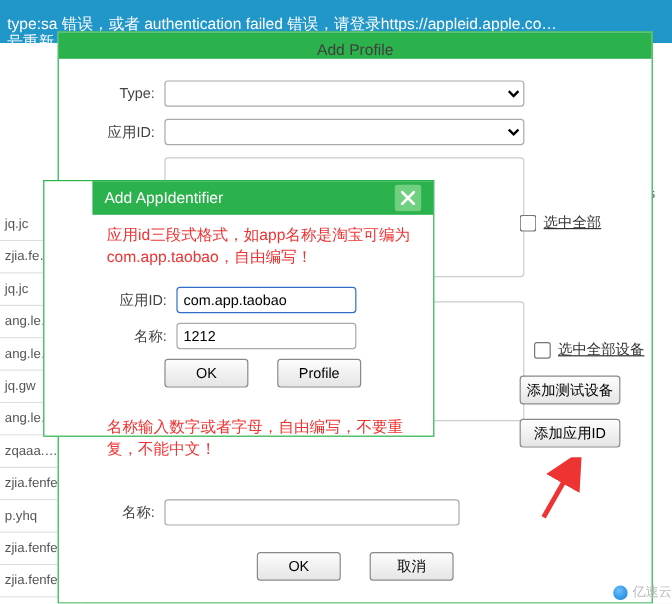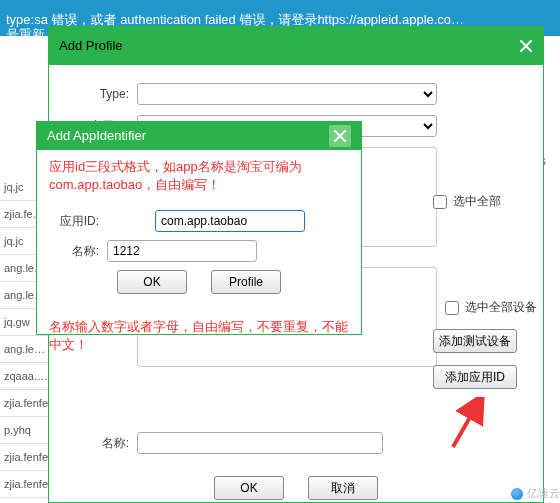--- a/index.html
+++ b/index.html
@@ -11,46 +11,46 @@
 
   
   .bg-table { position: absolute; top: 36px; left: 0; right: 0; bottom: 0; background: #fff; }
   .bg-head { height: 82px; }
   .bg-head .tus { position: absolute; top: 118px; right: 14px; font-size: 12px; color: #666; }
   .bg-rows { position: absolute; top: 138px; left: 0; width: 72px; bottom: 0; border-right: 1px solid #ccc; }
   .bg-rows .row { height: 27px; line-height: 27px; border-bottom: 1px solid #ddd; padding: 0 4px; font-size: 11px; color: #555; overflow: hidden; white-space: nowrap; background: #fff; }
 
   
   .dlg-profile { position: absolute; left: 48px; top: 26px; width: 496px; height: 477px; background: #fff; border: 1px solid #2bb24c; }
-  .dlg-profile .titlebar { height: 38px; background: #2bb24c; color: #000000; line-height: 30px; padding: 0 10px; font-size: 13px; display: flex; justify-content: space-between; align-items: center; }
+  .dlg-profile .titlebar { height: 22px; background: #2bb24c; color: #404040; line-height: 30px; padding: 0 10px; font-size: 13px; display: flex; justify-content: space-between; align-items: center; flex-direction: column; }
   .dlg-profile .titlebar .closebox { width: 14px; height: 14px; display: inline-flex; align-items: center; justify-content: center; }
   .dlg-profile .body { padding: 18px 20px 10px 20px; position: relative; height: calc(100% - 30px); }
   .form-row { display: flex; align-items: center; margin-bottom: 10px; }
   .form-row .lbl { width: 60px; text-align: right; margin-right: 8px; color: #444; }
   .form-row select, .form-row input[type=text] { flex: 1; height: 22px; border: 1px solid #aaa; border-radius: 3px; padding: 0 4px; background: #fff; font-size: 12px; }
   .form-row select.narrow { max-width: 300px; }
   .large-box { margin-left: 68px; width: 300px; height: 100px; border: 1px solid #ccc; border-radius: 3px; }
-  .chk-row { position: absolute; left: 384px; display: flex; align-items: center; gap: 6px; font-size: 12px; color: #333; }
+  .chk-row { position: absolute; left: 384px; display: flex; align-items: center; gap: 6px; font-size: 12px; color: #333; text-decoration: underline; }
   .chk-row input[type=checkbox] { width: 14px; height: 14px; }
   .side-btn { position: absolute; left: 384px; width: 84px; height: 24px; border: 1px solid #888; border-radius: 3px; background: linear-gradient(#fdfdfd,#e5e5e5); font-size: 12px; cursor: pointer; }
   .btn { height: 24px; min-width: 70px; padding: 0 14px; border: 1px solid #888; border-radius: 3px; background: linear-gradient(#fdfdfd,#e5e5e5); font-size: 12px; cursor: pointer; }
   .bottom-btns { position: absolute; bottom: 10px; left: 0; right: 0; display: flex; justify-content: center; gap: 24px; }
   .arrow { position: absolute; left: 398px; top: 332px; width: 38px; height: 52px; pointer-events: none; }
 
   
-  .dlg-appid { position: absolute; left: 36px; top: 121px; width: 326px; height: 214px; background: #fff; border: 1px solid #2bb24c; }
+  .dlg-appid { position: absolute; left: 36px; top: 150px; width: 326px; height: 214px; background: #fff; border: 1px solid #2bb24c; padding-left: 40px; }
   .dlg-appid .titlebar { height: 28px; background: #2bb24c; color: #fff; line-height: 28px; padding: 0 10px; font-size: 13px; display: flex; justify-content: space-between; align-items: center; }
   .dlg-appid .titlebar .closebox { width: 22px; height: 22px; background: #6fd07f; border-radius: 2px; display: inline-flex; align-items: center; justify-content: center; }
   .dlg-appid .body { padding: 8px 12px 10px 12px; }
   .hint1 { color: #e33; font-size: 13px; line-height: 18px; margin-bottom: 16px; }
   .hint2 { color: #e33; font-size: 13px; line-height: 18px; margin-top: 24px; }
   .appid-row { display: flex; align-items: center; margin-bottom: 8px; }
   .appid-row .lbl { width: 50px; text-align: right; margin-right: 8px; color: #444; }
   .appid-row input { flex: 1; max-width: 150px; height: 22px; border: 1px solid #aaa; border-radius: 3px; padding: 0 5px; font-size: 12px; }
-  .appid-row input.focused { border: 1px solid #2f6fc9; outline: none; margin-left: 48px; }
+  .appid-row input.focused { border: 1px solid #2f6fc9; outline: none; }
   .mid-btns { display: flex; justify-content: center; gap: 24px; margin: 6px 0 4px 0; }
 
   .watermark { position: absolute; right: 0; bottom: 2px; font-size: 11px; color: #bbb; display: flex; align-items: center; gap: 4px; }
   .watermark .dot { width: 12px; height: 12px; border-radius: 50%; background: radial-gradient(circle at 40% 35%, #6fc0ff, #0a7ed9); }
 </style>
 </head>
 <body>
 
 <div class="banner">
   <div>type:sa 错误，或者 authentication failed 错误，请登录https://appleid.apple.co…</div>

